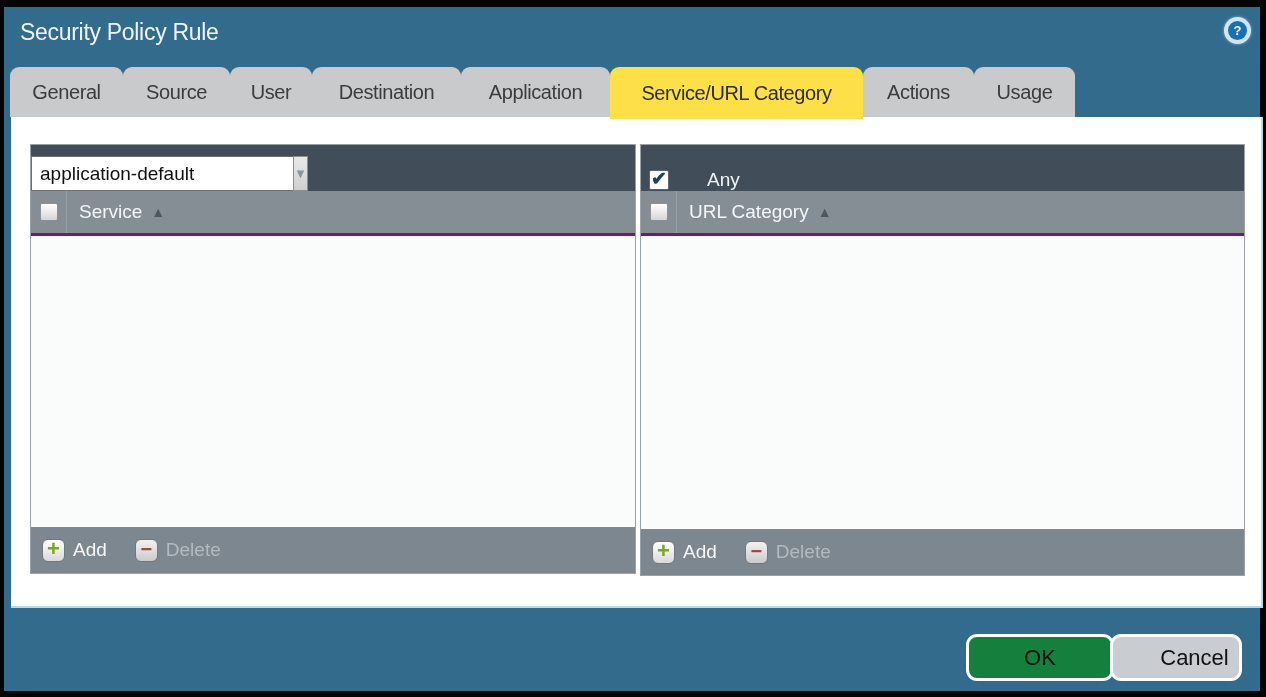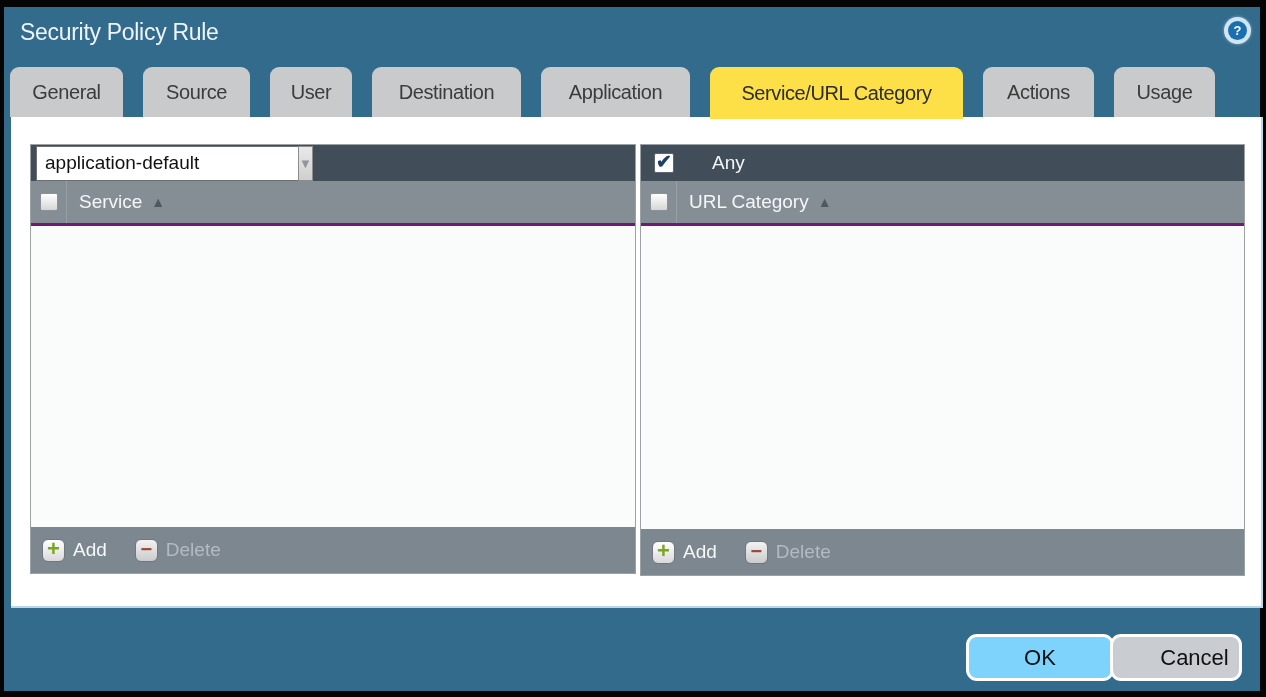--- a/index.html
+++ b/index.html
@@ -9,42 +9,42 @@
 
   
   .title{position:absolute;left:16px;top:12px;font-size:23px;letter-spacing:-0.3px;color:#eef4f8;font-weight:400;}
   .help{position:absolute;left:1220px;top:10px;width:27px;height:27px;border-radius:50%;
         background:#cfe7f5;display:flex;align-items:center;justify-content:center;
         box-shadow:0 0 3px rgba(255,255,255,.5);cursor:pointer;}
   .help-inner{width:19px;height:19px;border-radius:50%;background:#1b6fae;color:#fff;
         font-size:13px;font-weight:bold;display:flex;align-items:center;justify-content:center;}
 
   
-  .tabbar{position:absolute;left:6px;top:60px;display:flex;gap:20px;height:50px;z-index:3;}
+  .tabbar{position:absolute;left:6px;top:60px;display:flex;gap:0;height:50px;z-index:3;}
   .tab{height:50px;background:#c9cacb;border-radius:9px 9px 0 0;display:flex;align-items:center;
        justify-content:center;font-size:20px;letter-spacing:-0.4px;color:#3c3c3c;cursor:pointer;}
   .tab:nth-of-type(1){width:113px}
   .tab:nth-of-type(2){width:107px}
   .tab:nth-of-type(3){width:82px}
   .tab:nth-of-type(4){width:149px}
   .tab:nth-of-type(5){width:149px}
   .tab:nth-of-type(6){width:253px}
   .tab:nth-of-type(7){width:111px}
   .tab:nth-of-type(8){width:101px}
   .tab.active{background:#fde047;height:52px;color:#2d2d2d;}
 
   
   .content{position:absolute;left:7px;top:110px;width:1252px;height:491px;background:#ffffff;
            border-right:2px solid #bcd8e8;border-bottom:2px solid #bcd8e8;z-index:2;}
 
   
   .subpanel{position:absolute;display:flex;flex-direction:column;border:1px solid #9aa1a7;background:#fafbfb;z-index:4;}
   .subpanel.left{left:26px;top:137px;width:606px;height:430px;}
   .subpanel.right{left:636px;top:137px;width:605px;height:432px;}
-  .panel-toolbar{height:36px;background:#414e59;flex:0 0 auto;display:flex;align-items:center;padding-left:5px;}
+  .panel-toolbar{height:46px;background:#414e59;flex:0 0 auto;display:flex;align-items:flex-end;}
   .combobox{display:flex;height:35px;width:258px;}
   .combo-input{flex:1;height:35px;border:1px solid #6e6e6e;border-right:none;background:#fff;
                font-size:19px;padding:0 8px;color:#111;outline:none;}
   .combo-btn{width:37px;height:35px;background:linear-gradient(#e9e9e9,#cfcfcf);
              border:1px solid #8d8d8d;display:flex;align-items:center;justify-content:center;
              color:#8f979c;font-size:13px;cursor:pointer;}
   .any-row{display:flex;align-items:center;gap:12px;padding-left:8px;}
   .any-label{color:#f2f5f7;font-size:19px;font-weight:300;margin-left:26px;}
 
   .checkbox{width:20px;height:20px;border:1px solid #5d6772;border-radius:2px;background:#fff;
@@ -68,21 +68,21 @@
                background:linear-gradient(#ffffff,#d9d9d9);display:flex;align-items:center;
                justify-content:center;font-weight:bold;line-height:1;}
   .action-icon.plus{color:#7ba71f;font-size:22px;padding-bottom:2px;}
   .action-icon.minus{color:#99493b;font-size:20px;padding-bottom:2px;background:linear-gradient(#f2f2f2,#cbcbcb);}
   .action-label{font-size:19px;color:#f6f8f9;}
   .action.disabled .action-label{color:#b3bac0;cursor:default;}
 
   
   .btn{position:absolute;top:627px;height:47px;border:3px solid #ffffff;border-radius:11px;
        font-size:22px;color:#101010;display:flex;align-items:center;justify-content:center;cursor:pointer;}
-  .btn.ok{left:962px;width:148px;background:#7dd3fc;}
+  .btn.ok{left:962px;width:148px;background:#15803d;}
   .btn.cancel{left:1106px;width:132px;background:#c9cdd2;padding-left:37px;}
 </style>
 </head>
 <body>
 
 <div class="screen">
   <div class="dialog">
 
     <div class="title">Security Policy Rule</div>
 

